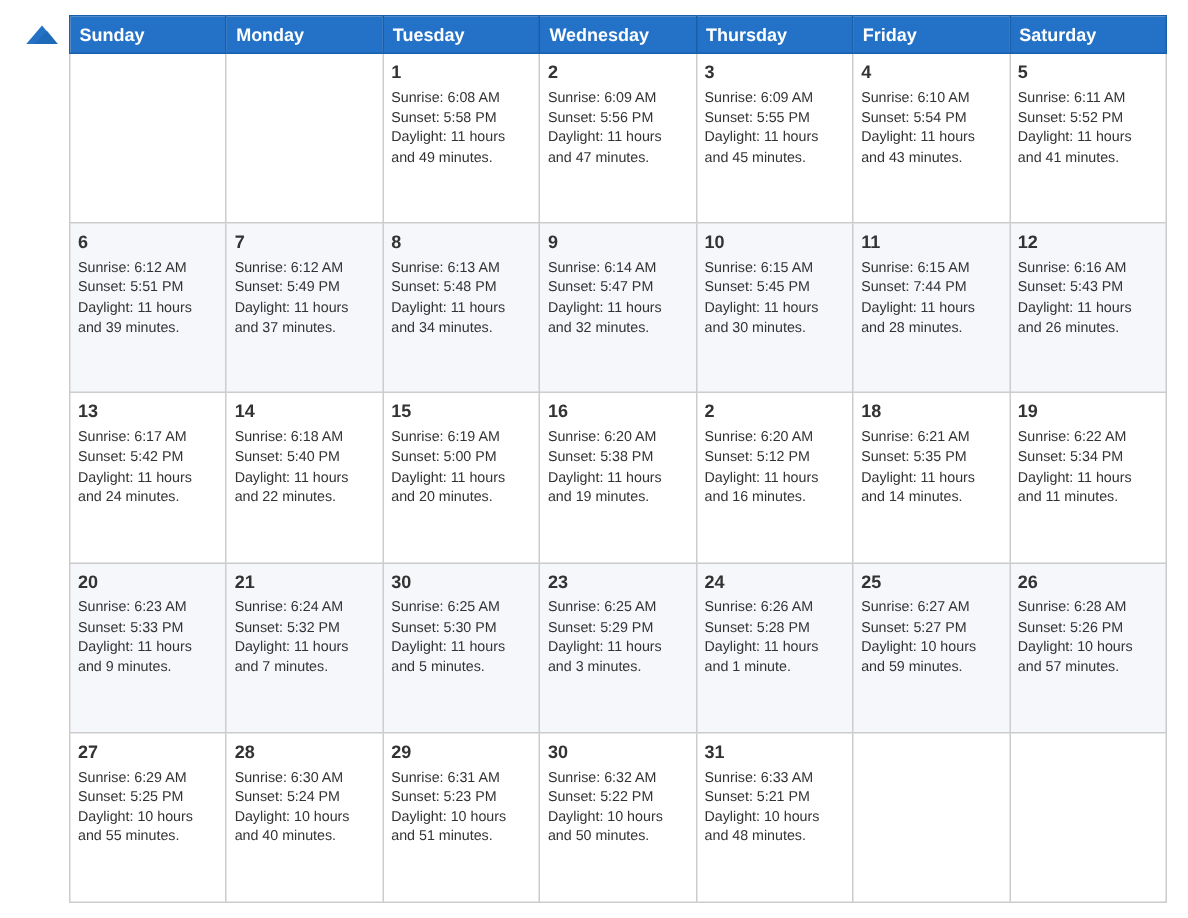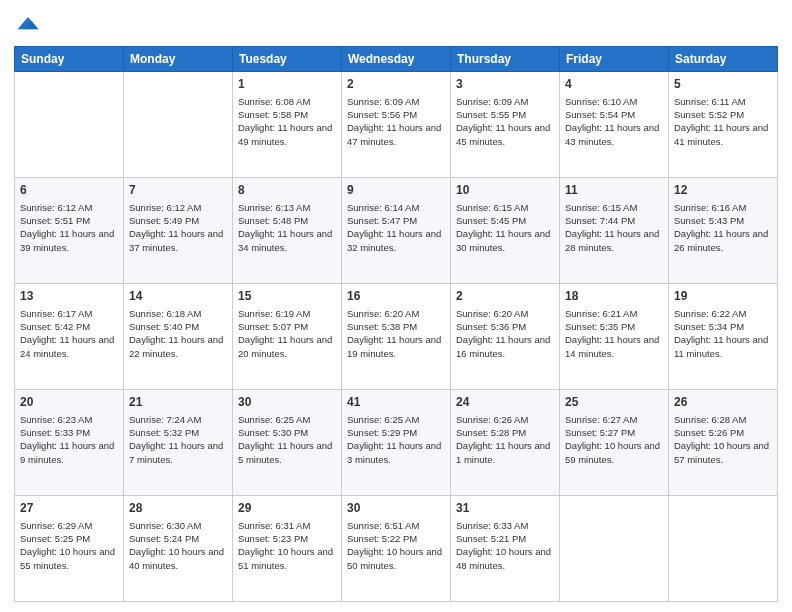--- a/index.html
+++ b/index.html
@@ -8,21 +8,21 @@
       height: 612px;
       font-family: Arial, Helvetica, sans-serif;
       background: #fff;
       overflow: hidden;
     }
     .page {
       width: 792px;
       height: 612px;
       padding: 10px 14px;
       display: flex;
-      flex-direction: column;
+      flex-direction: row;
     }
     .header {
       display: flex;
       justify-content: space-between;
       align-items: flex-start;
       margin-bottom: 8px;
     }
     .logo {
       display: flex;
       align-items: center;
@@ -147,39 +147,39 @@
           <td><span class="day-number">7</span><span>Sunrise: 6:12 AM</span><br><span>Sunset: 5:49 PM</span><br><span>Daylight: 11 hours and 37 minutes.</span></td>
           <td><span class="day-number">8</span><span>Sunrise: 6:13 AM</span><br><span>Sunset: 5:48 PM</span><br><span>Daylight: 11 hours and 34 minutes.</span></td>
           <td><span class="day-number">9</span><span>Sunrise: 6:14 AM</span><br><span>Sunset: 5:47 PM</span><br><span>Daylight: 11 hours and 32 minutes.</span></td>
           <td><span class="day-number">10</span><span>Sunrise: 6:15 AM</span><br><span>Sunset: 5:45 PM</span><br><span>Daylight: 11 hours and 30 minutes.</span></td>
           <td><span class="day-number">11</span><span>Sunrise: 6:15 AM</span><br><span>Sunset: 7:44 PM</span><br><span>Daylight: 11 hours and 28 minutes.</span></td>
           <td><span class="day-number">12</span><span>Sunrise: 6:16 AM</span><br><span>Sunset: 5:43 PM</span><br><span>Daylight: 11 hours and 26 minutes.</span></td>
         </tr>
         <tr>
           <td><span class="day-number">13</span><span>Sunrise: 6:17 AM</span><br><span>Sunset: 5:42 PM</span><br><span>Daylight: 11 hours and 24 minutes.</span></td>
           <td><span class="day-number">14</span><span>Sunrise: 6:18 AM</span><br><span>Sunset: 5:40 PM</span><br><span>Daylight: 11 hours and 22 minutes.</span></td>
-          <td><span class="day-number">15</span><span>Sunrise: 6:19 AM</span><br><span>Sunset: 5:07 PM</span><br><span>Daylight: 11 hours and 20 minutes.</span></td>
+          <td><span class="day-number">15</span><span>Sunrise: 6:19 AM</span><br><span>Sunset: 5:00 PM</span><br><span>Daylight: 11 hours and 20 minutes.</span></td>
           <td><span class="day-number">16</span><span>Sunrise: 6:20 AM</span><br><span>Sunset: 5:38 PM</span><br><span>Daylight: 11 hours and 19 minutes.</span></td>
-          <td><span class="day-number">2</span><span>Sunrise: 6:20 AM</span><br><span>Sunset: 5:36 PM</span><br><span>Daylight: 11 hours and 16 minutes.</span></td>
+          <td><span class="day-number">2</span><span>Sunrise: 6:20 AM</span><br><span>Sunset: 5:12 PM</span><br><span>Daylight: 11 hours and 16 minutes.</span></td>
           <td><span class="day-number">18</span><span>Sunrise: 6:21 AM</span><br><span>Sunset: 5:35 PM</span><br><span>Daylight: 11 hours and 14 minutes.</span></td>
           <td><span class="day-number">19</span><span>Sunrise: 6:22 AM</span><br><span>Sunset: 5:34 PM</span><br><span>Daylight: 11 hours and 11 minutes.</span></td>
         </tr>
         <tr>
           <td><span class="day-number">20</span><span>Sunrise: 6:23 AM</span><br><span>Sunset: 5:33 PM</span><br><span>Daylight: 11 hours and 9 minutes.</span></td>
-          <td><span class="day-number">21</span><span>Sunrise: 7:24 AM</span><br><span>Sunset: 5:32 PM</span><br><span>Daylight: 11 hours and 7 minutes.</span></td>
+          <td><span class="day-number">21</span><span>Sunrise: 6:24 AM</span><br><span>Sunset: 5:32 PM</span><br><span>Daylight: 11 hours and 7 minutes.</span></td>
           <td><span class="day-number">30</span><span>Sunrise: 6:25 AM</span><br><span>Sunset: 5:30 PM</span><br><span>Daylight: 11 hours and 5 minutes.</span></td>
-          <td><span class="day-number">41</span><span>Sunrise: 6:25 AM</span><br><span>Sunset: 5:29 PM</span><br><span>Daylight: 11 hours and 3 minutes.</span></td>
+          <td><span class="day-number">23</span><span>Sunrise: 6:25 AM</span><br><span>Sunset: 5:29 PM</span><br><span>Daylight: 11 hours and 3 minutes.</span></td>
           <td><span class="day-number">24</span><span>Sunrise: 6:26 AM</span><br><span>Sunset: 5:28 PM</span><br><span>Daylight: 11 hours and 1 minute.</span></td>
           <td><span class="day-number">25</span><span>Sunrise: 6:27 AM</span><br><span>Sunset: 5:27 PM</span><br><span>Daylight: 10 hours and 59 minutes.</span></td>
           <td><span class="day-number">26</span><span>Sunrise: 6:28 AM</span><br><span>Sunset: 5:26 PM</span><br><span>Daylight: 10 hours and 57 minutes.</span></td>
         </tr>
         <tr>
           <td><span class="day-number">27</span><span>Sunrise: 6:29 AM</span><br><span>Sunset: 5:25 PM</span><br><span>Daylight: 10 hours and 55 minutes.</span></td>
           <td><span class="day-number">28</span><span>Sunrise: 6:30 AM</span><br><span>Sunset: 5:24 PM</span><br><span>Daylight: 10 hours and 40 minutes.</span></td>
           <td><span class="day-number">29</span><span>Sunrise: 6:31 AM</span><br><span>Sunset: 5:23 PM</span><br><span>Daylight: 10 hours and 51 minutes.</span></td>
-          <td><span class="day-number">30</span><span>Sunrise: 6:51 AM</span><br><span>Sunset: 5:22 PM</span><br><span>Daylight: 10 hours and 50 minutes.</span></td>
+          <td><span class="day-number">30</span><span>Sunrise: 6:32 AM</span><br><span>Sunset: 5:22 PM</span><br><span>Daylight: 10 hours and 50 minutes.</span></td>
           <td><span class="day-number">31</span><span>Sunrise: 6:33 AM</span><br><span>Sunset: 5:21 PM</span><br><span>Daylight: 10 hours and 48 minutes.</span></td>
           <td class="day-empty"></td>
           <td class="day-empty"></td>
         </tr>
       </tbody>
   </table>
 </div>
 
 </body></html>

